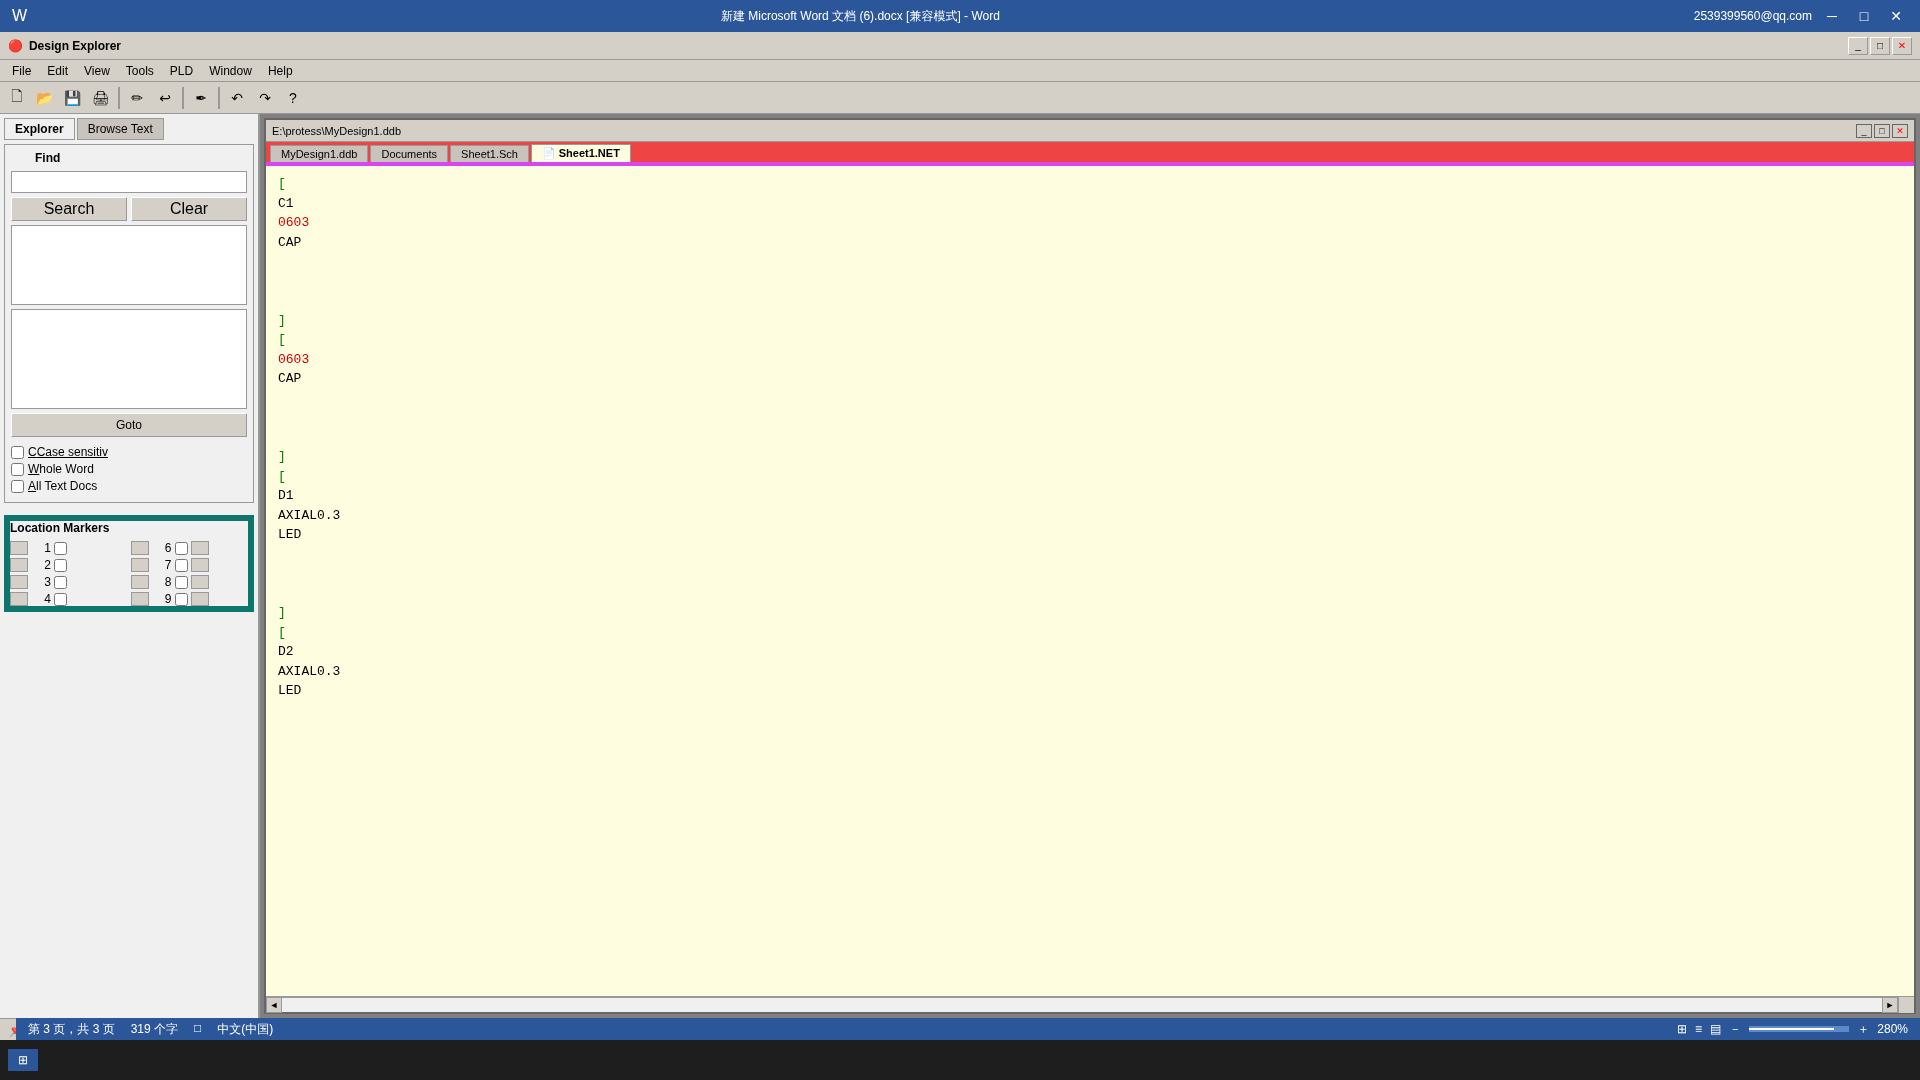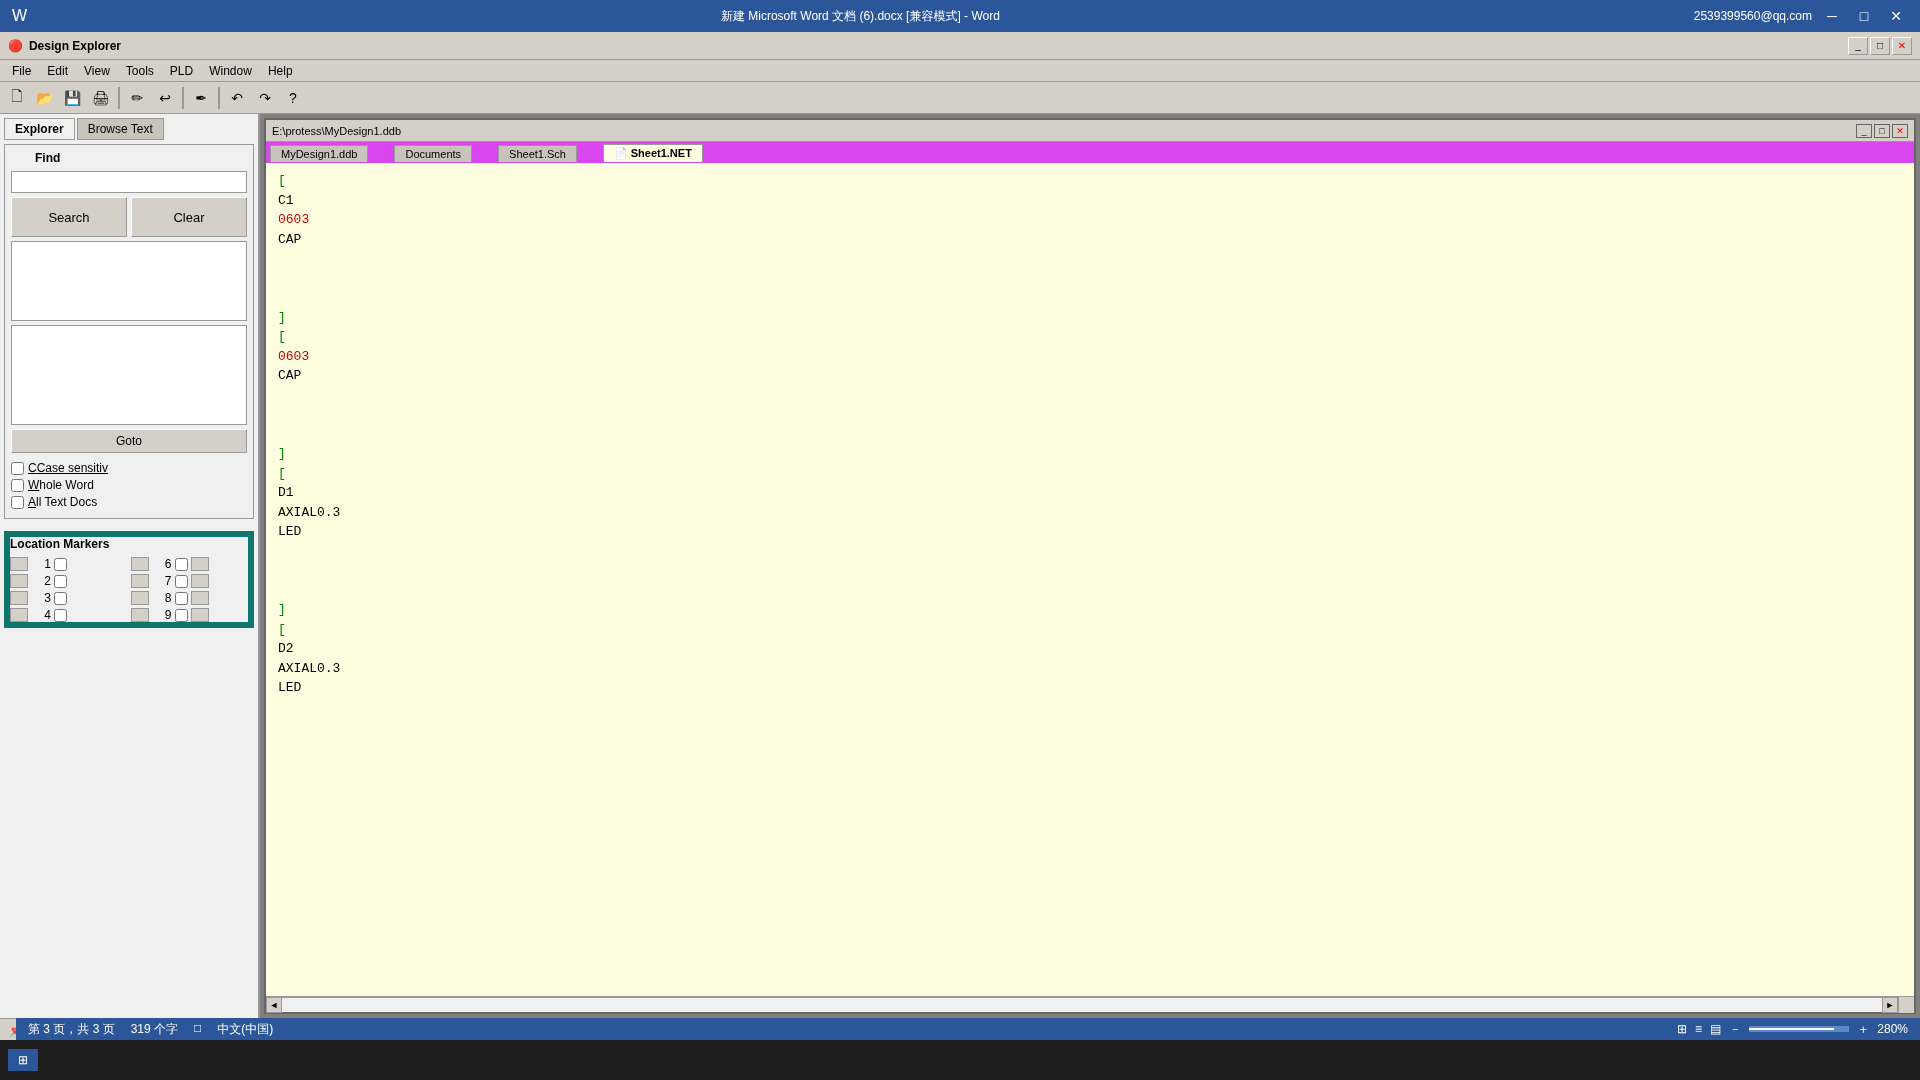--- a/index.html
+++ b/index.html
@@ -157,26 +157,26 @@
       padding: 2px 4px;
       margin-bottom: 4px;
     }
     .find-buttons {
       display: flex;
       gap: 4px;
       margin-bottom: 4px;
     }
     .find-btn {
       flex: 1;
-      height: 40px;
+      height: 24px;
       background: #d4d0c8;
       border: 1px solid #999;
       border-top-color: #fff;
       border-left-color: #fff;
-      font-size: 13px;
+      font-size: 16px;
       cursor: pointer;
     }
 
     .results-area {
       background: white;
       border: 1px solid #999;
       height: 80px;
       margin-bottom: 4px;
     }
     .results-area2 {
@@ -272,26 +272,25 @@
       width: 16px; height: 14px;
       background: #d4d0c8;
       border: 1px solid #666;
       font-size: 9px;
       cursor: pointer;
       display: flex; align-items: center; justify-content: center;
     }
     .doc-win-btn.close-btn { color: red; }
 
     .doc-tabs {
-      background: #d946ef;
+      background: #ef4444;
       display: flex;
       align-items: flex-end;
       padding: 2px 4px 0;
-      border-bottom: 1px solid #d946ef;
-      gap: 24px;
+      border-bottom: 4px solid #d946ef;
     }
     .doc-tab {
       padding: 2px 10px;
       border: 1px solid #999;
       border-bottom: none;
       background: #c8c4bc;
       font-size: 11px;
       cursor: pointer;
       margin-right: 2px;
     }

